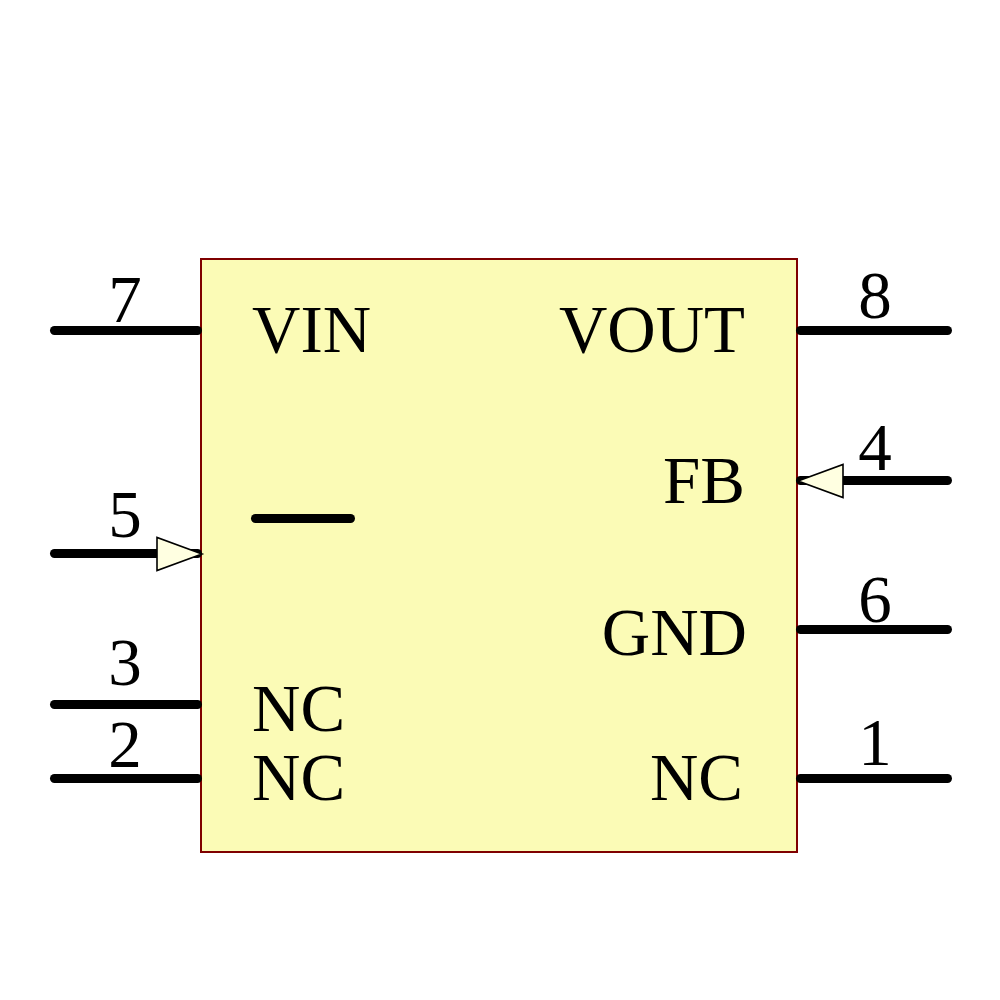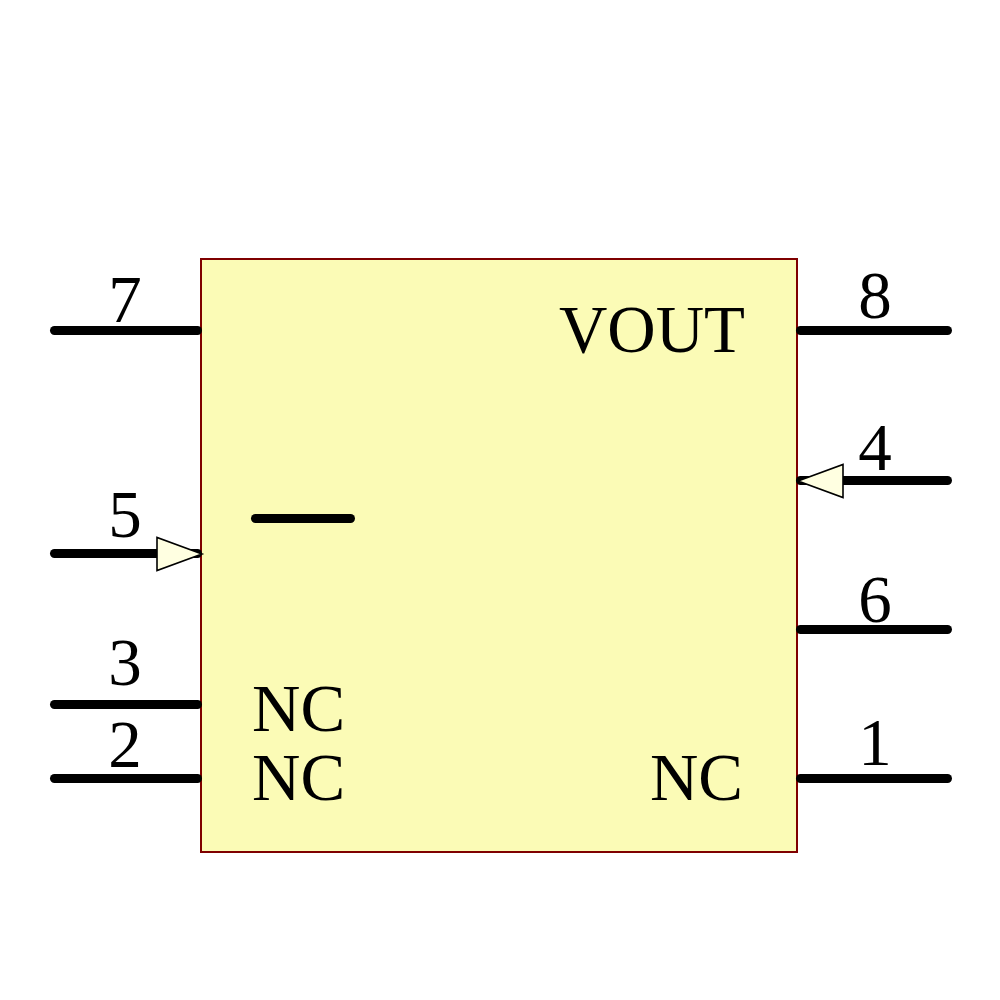--- a/index.html
+++ b/index.html
@@ -115,19 +115,22 @@
 
   <div class="pin-num num-left n7">7</div>
   <div class="pin-num num-left n5">5</div>
   <div class="pin-num num-left n3">3</div>
   <div class="pin-num num-left n2">2</div>
   <div class="pin-num num-right n8">8</div>
   <div class="pin-num num-right n4">4</div>
   <div class="pin-num num-right n6">6</div>
   <div class="pin-num num-right n1">1</div>
 
+  <div class="pin-label lbl-left l-vin">VIN</div>
   <div class="overline-bar"></div>
   <div class="pin-label lbl-left l-nc3">NC</div>
   <div class="pin-label lbl-left l-nc2">NC</div>
   <div class="pin-label lbl-right l-vout">VOUT</div>
+  <div class="pin-label lbl-right l-fb">FB</div>
+  <div class="pin-label lbl-right l-gnd">GND</div>
   <div class="pin-label lbl-right l-nc1">NC</div>
 
 </div>
 
 </body></html>

